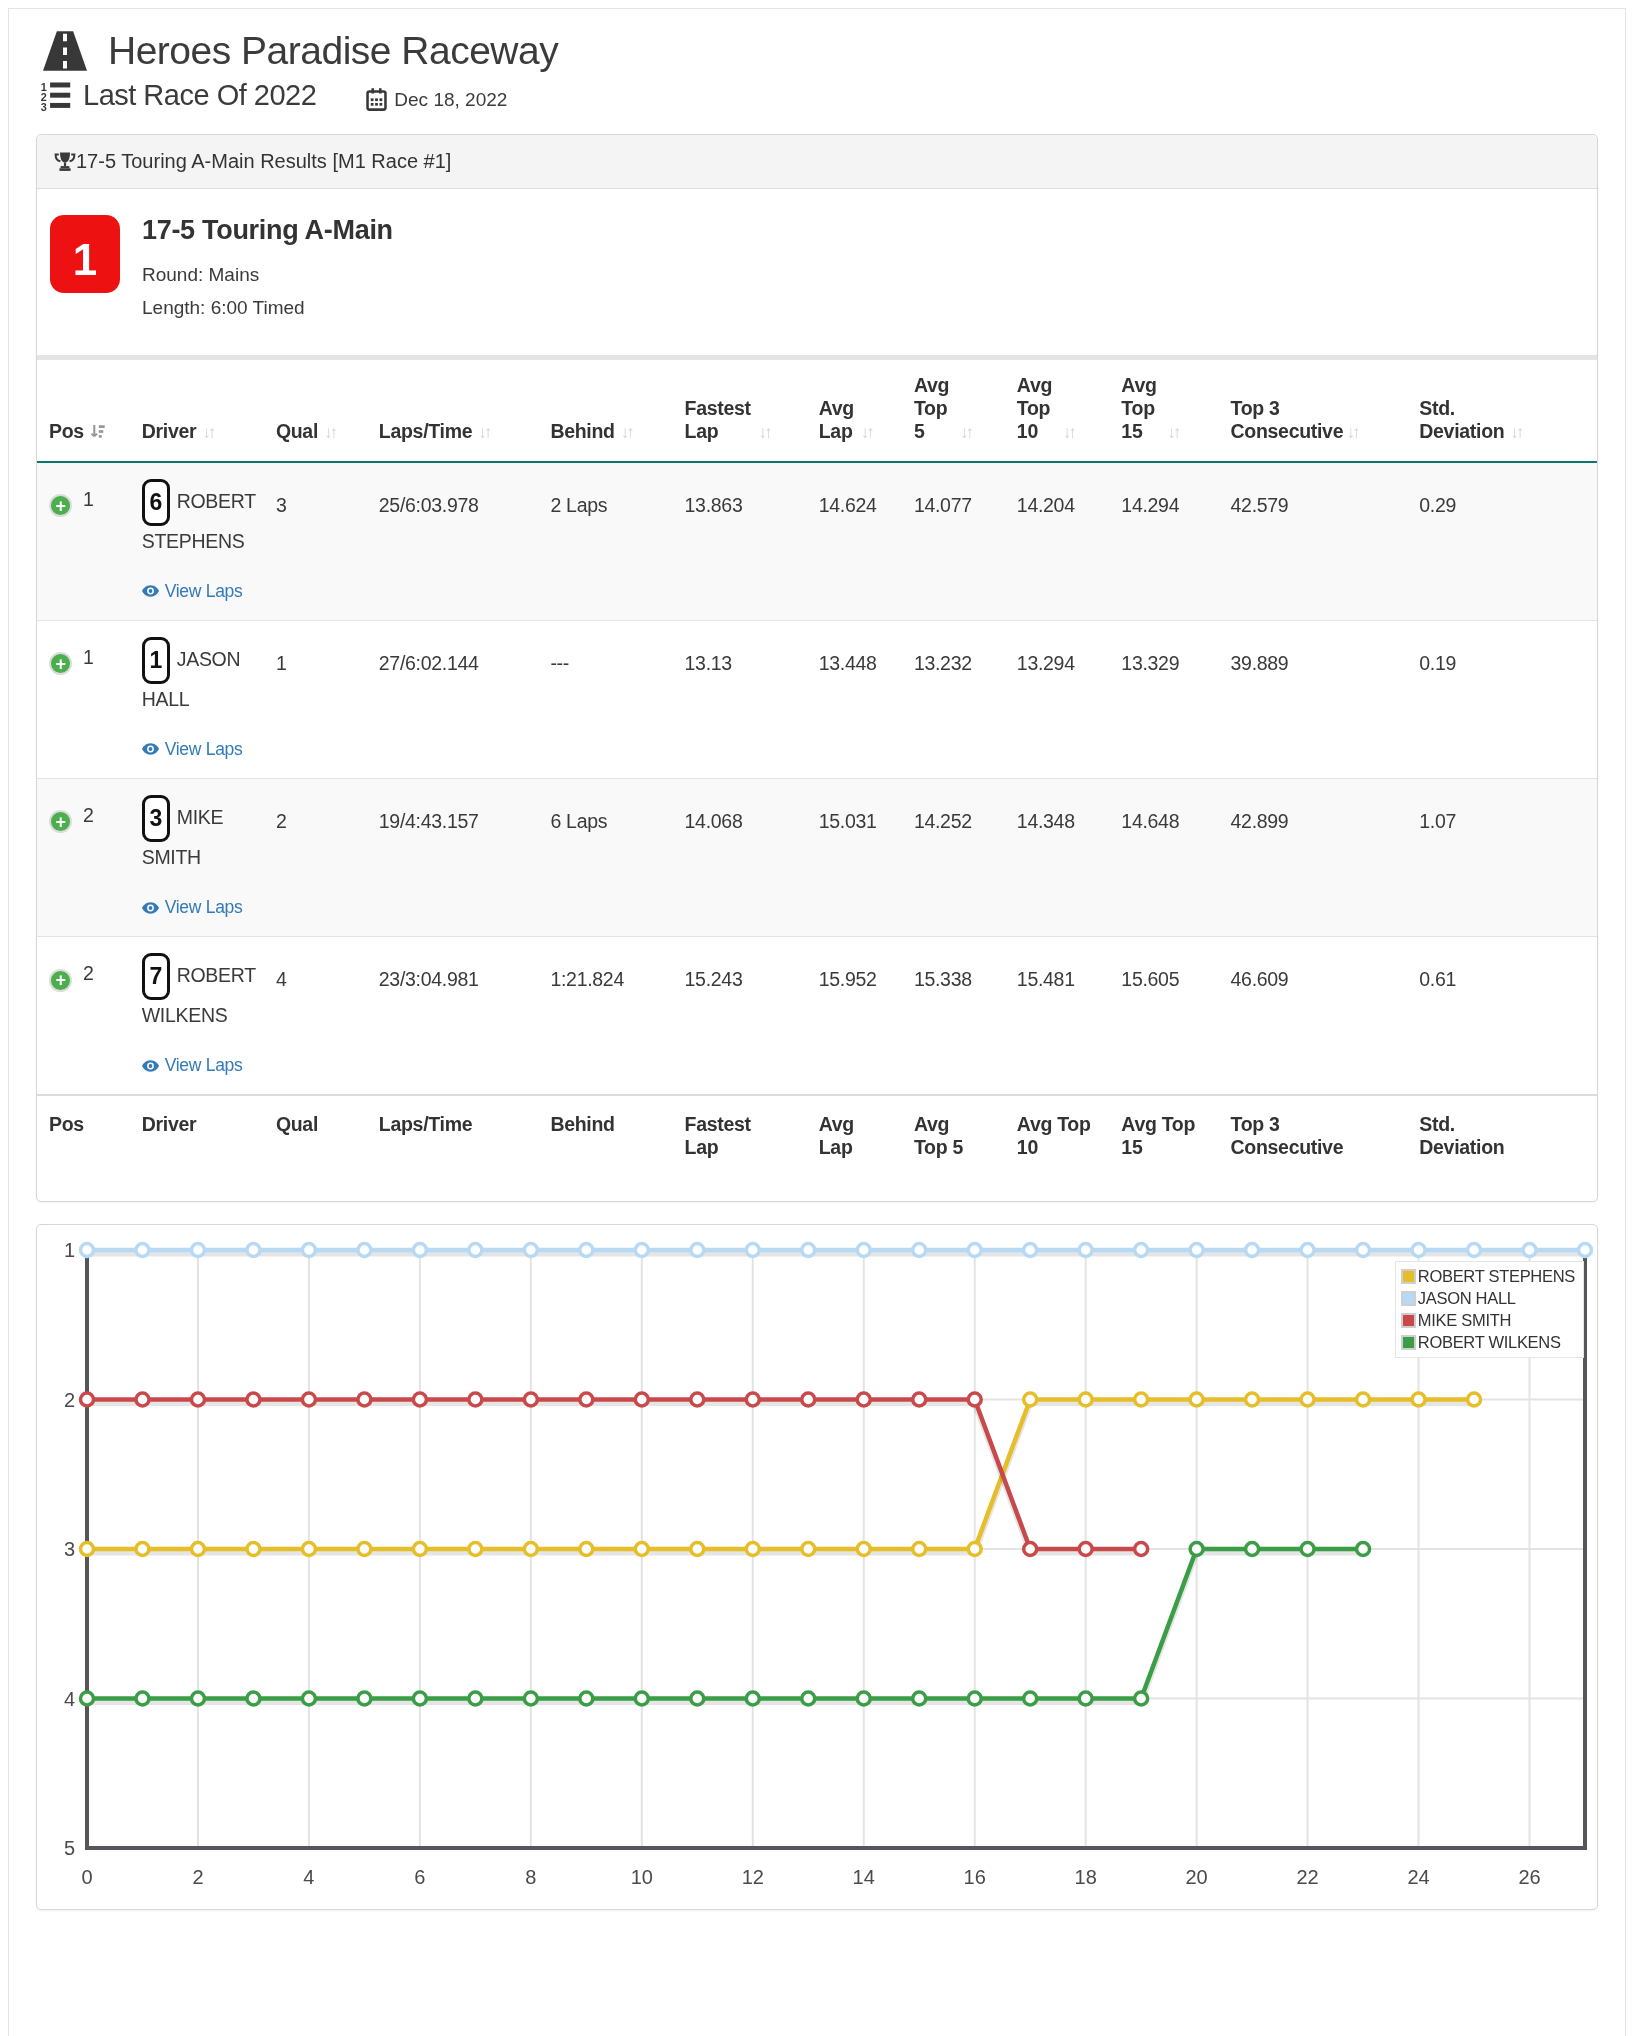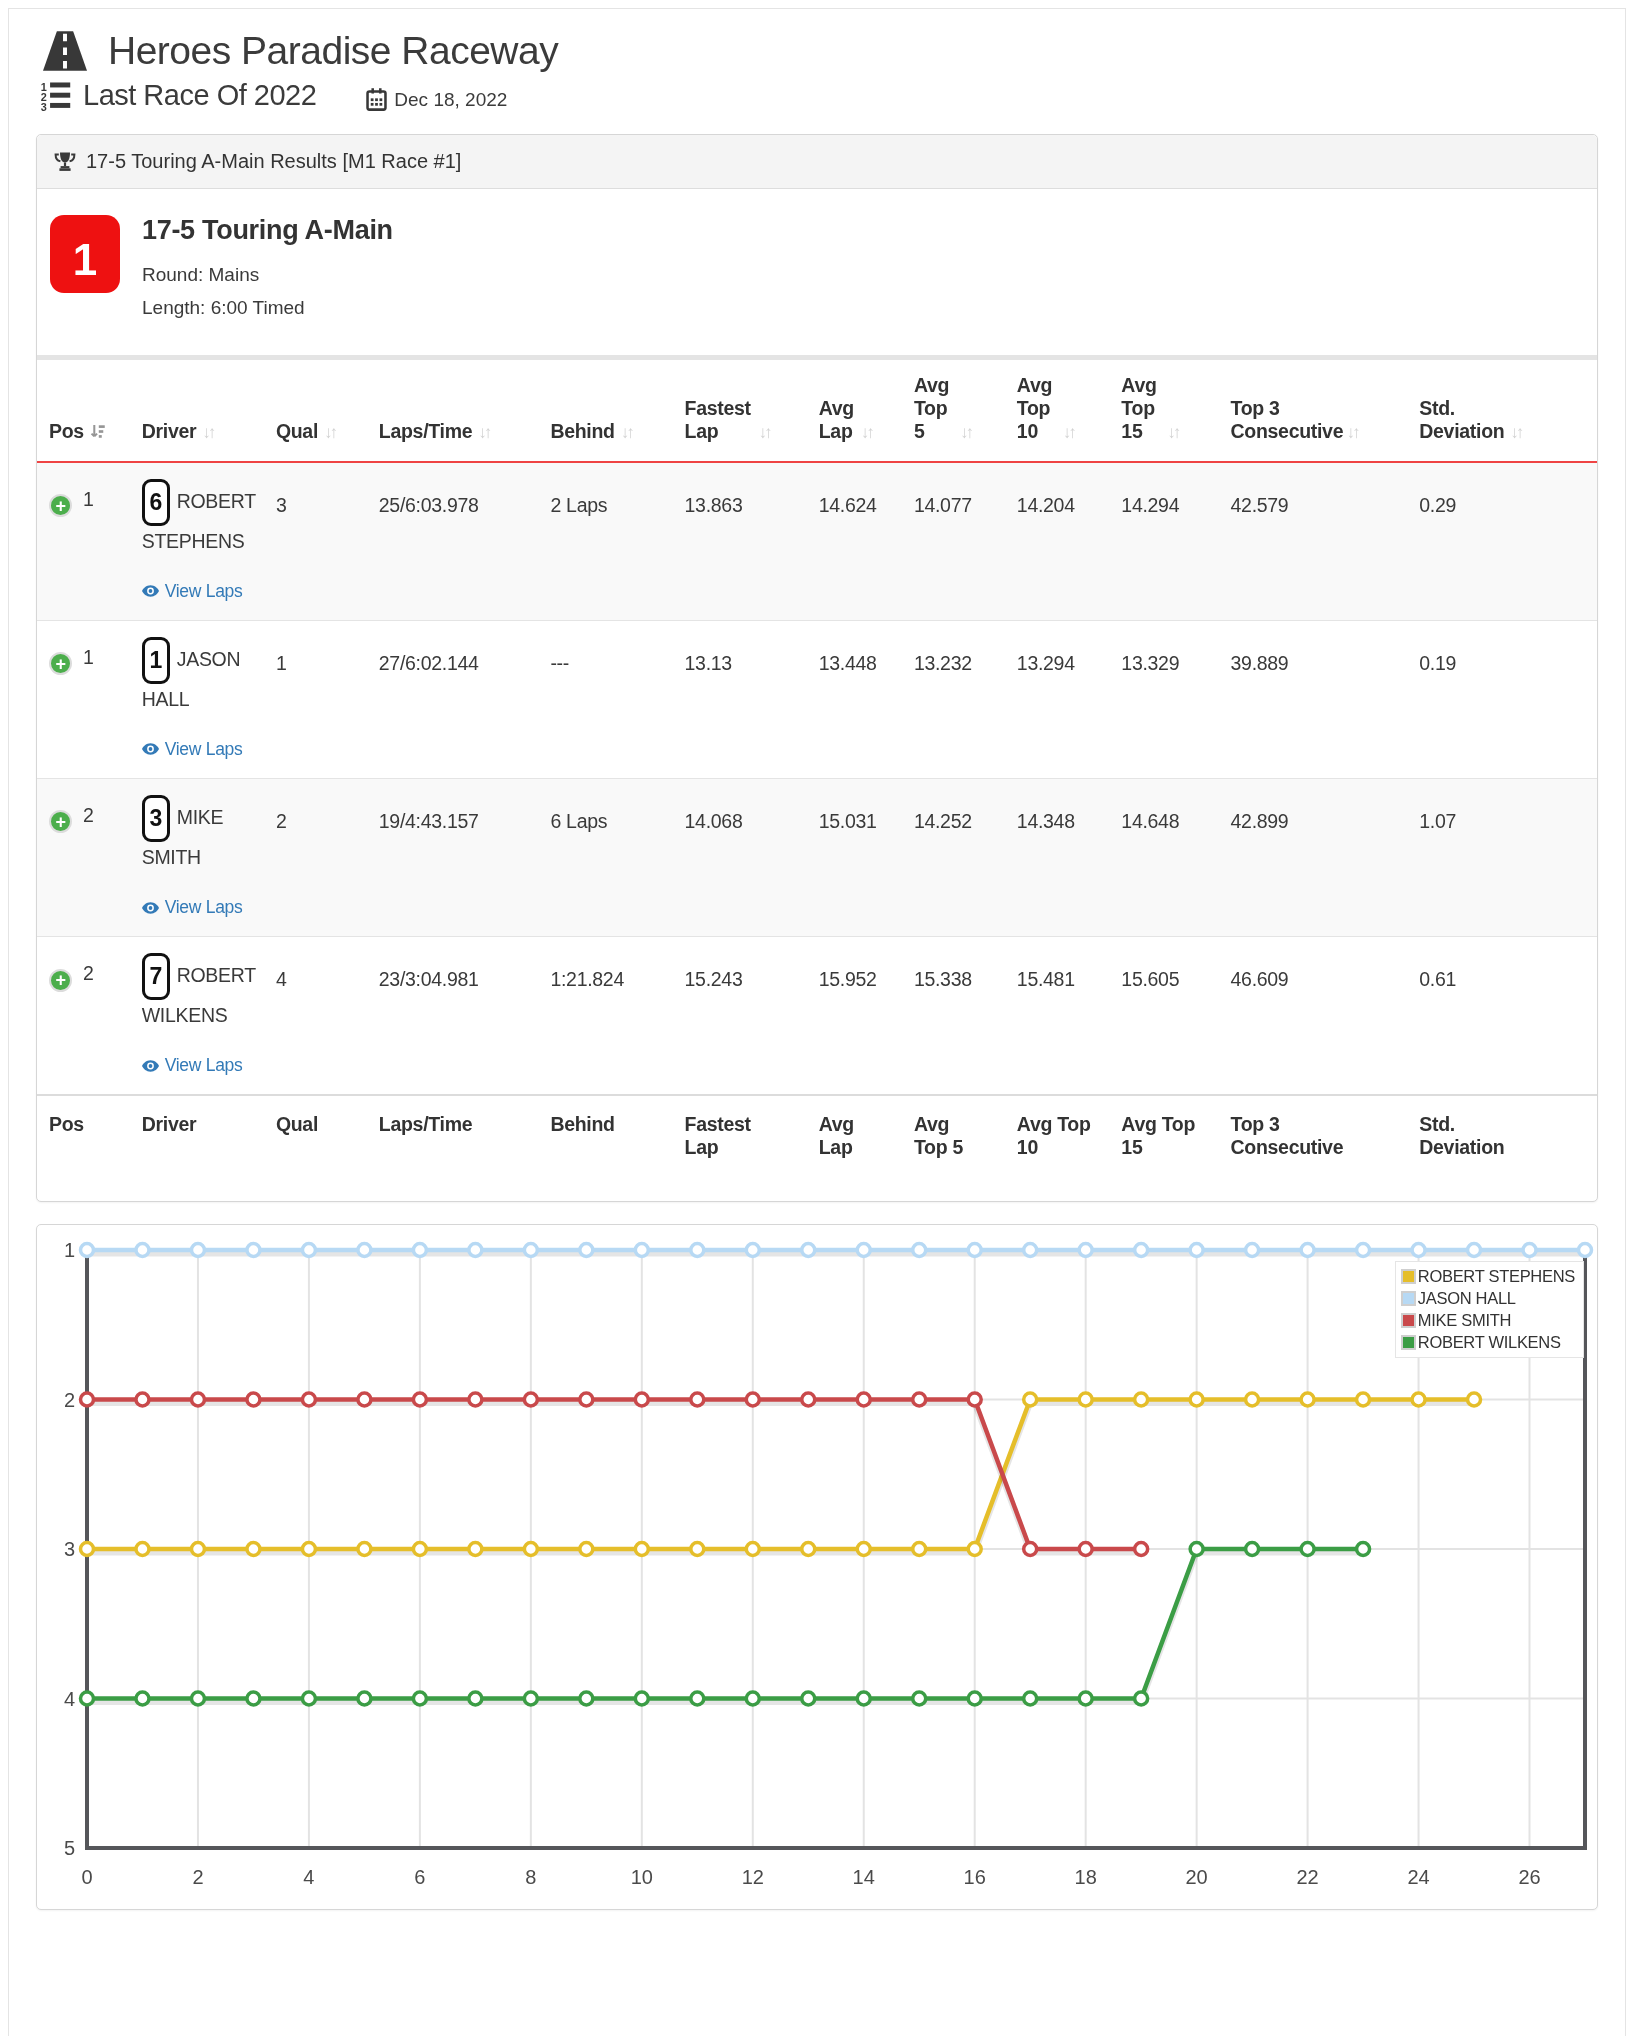--- a/index.html
+++ b/index.html
@@ -31,21 +31,21 @@
     border: 1px solid #d6d6d6; border-radius: 5px;
     margin-top: 22px;
     box-shadow: 0 1px 2px rgba(0,0,0,0.05);
     background: #fff;
   }
   .card-header {
     background: #f4f4f4;
     border-bottom: 1px solid #dddddd;
     border-radius: 5px 5px 0 0;
     padding: 15px 17px;
-    display: flex; align-items: center; gap: 10px;
+    display: flex; align-items: center; 
     font-size: 20px; color: #333;
   }
 
   
   .race-info { display: flex; gap: 22px; padding: 26px 16px 30px 13px; }
   .race-number-badge {
     width: 70px; height: 78px; flex: 0 0 auto;
     background: #EE1111; border-radius: 14px;
     color: #fff; font-size: 44px; font-weight: 600;
     display: flex; align-items: flex-end; justify-content: center;
@@ -54,21 +54,21 @@
   .race-meta .race-name { font-size: 27px; font-weight: 700; color: #333; margin-bottom: 12px; letter-spacing: -0.3px; }
   .race-meta .race-round, .race-meta .race-length { font-size: 19px; color: #3a3a3a; line-height: 1.75; }
   .section-divider { height: 5px; background: #e4e4e4; }
 
   
   table.results { width: 100%; border-collapse: collapse; table-layout: fixed; }
   thead th {
     text-align: left; vertical-align: bottom;
     font-size: 19.5px; font-weight: 700; color: #333;
     padding: 14px 8px 18px 8px;
-    border-bottom: 2px solid #ef4444;
+    border-bottom: 2px solid #0f766e;
     letter-spacing: -0.3px;
   }
   thead th:first-child, tbody td:first-child, tfoot th:first-child { padding-left: 12px; }
   .th-label { display: inline-block; vertical-align: bottom; }
   .w36 { max-width: 36px; } .w40 { max-width: 40px; } .w52 { max-width: 52px; }
   .w68 { max-width: 68px; } .w85 { max-width: 85px; } .w110 { max-width: 110px; }
   .sort-icon {
     color: #d2d2d2; font-size: 17px; margin-left: 6px;
     letter-spacing: -3px; vertical-align: bottom; display: inline-block;
   }

